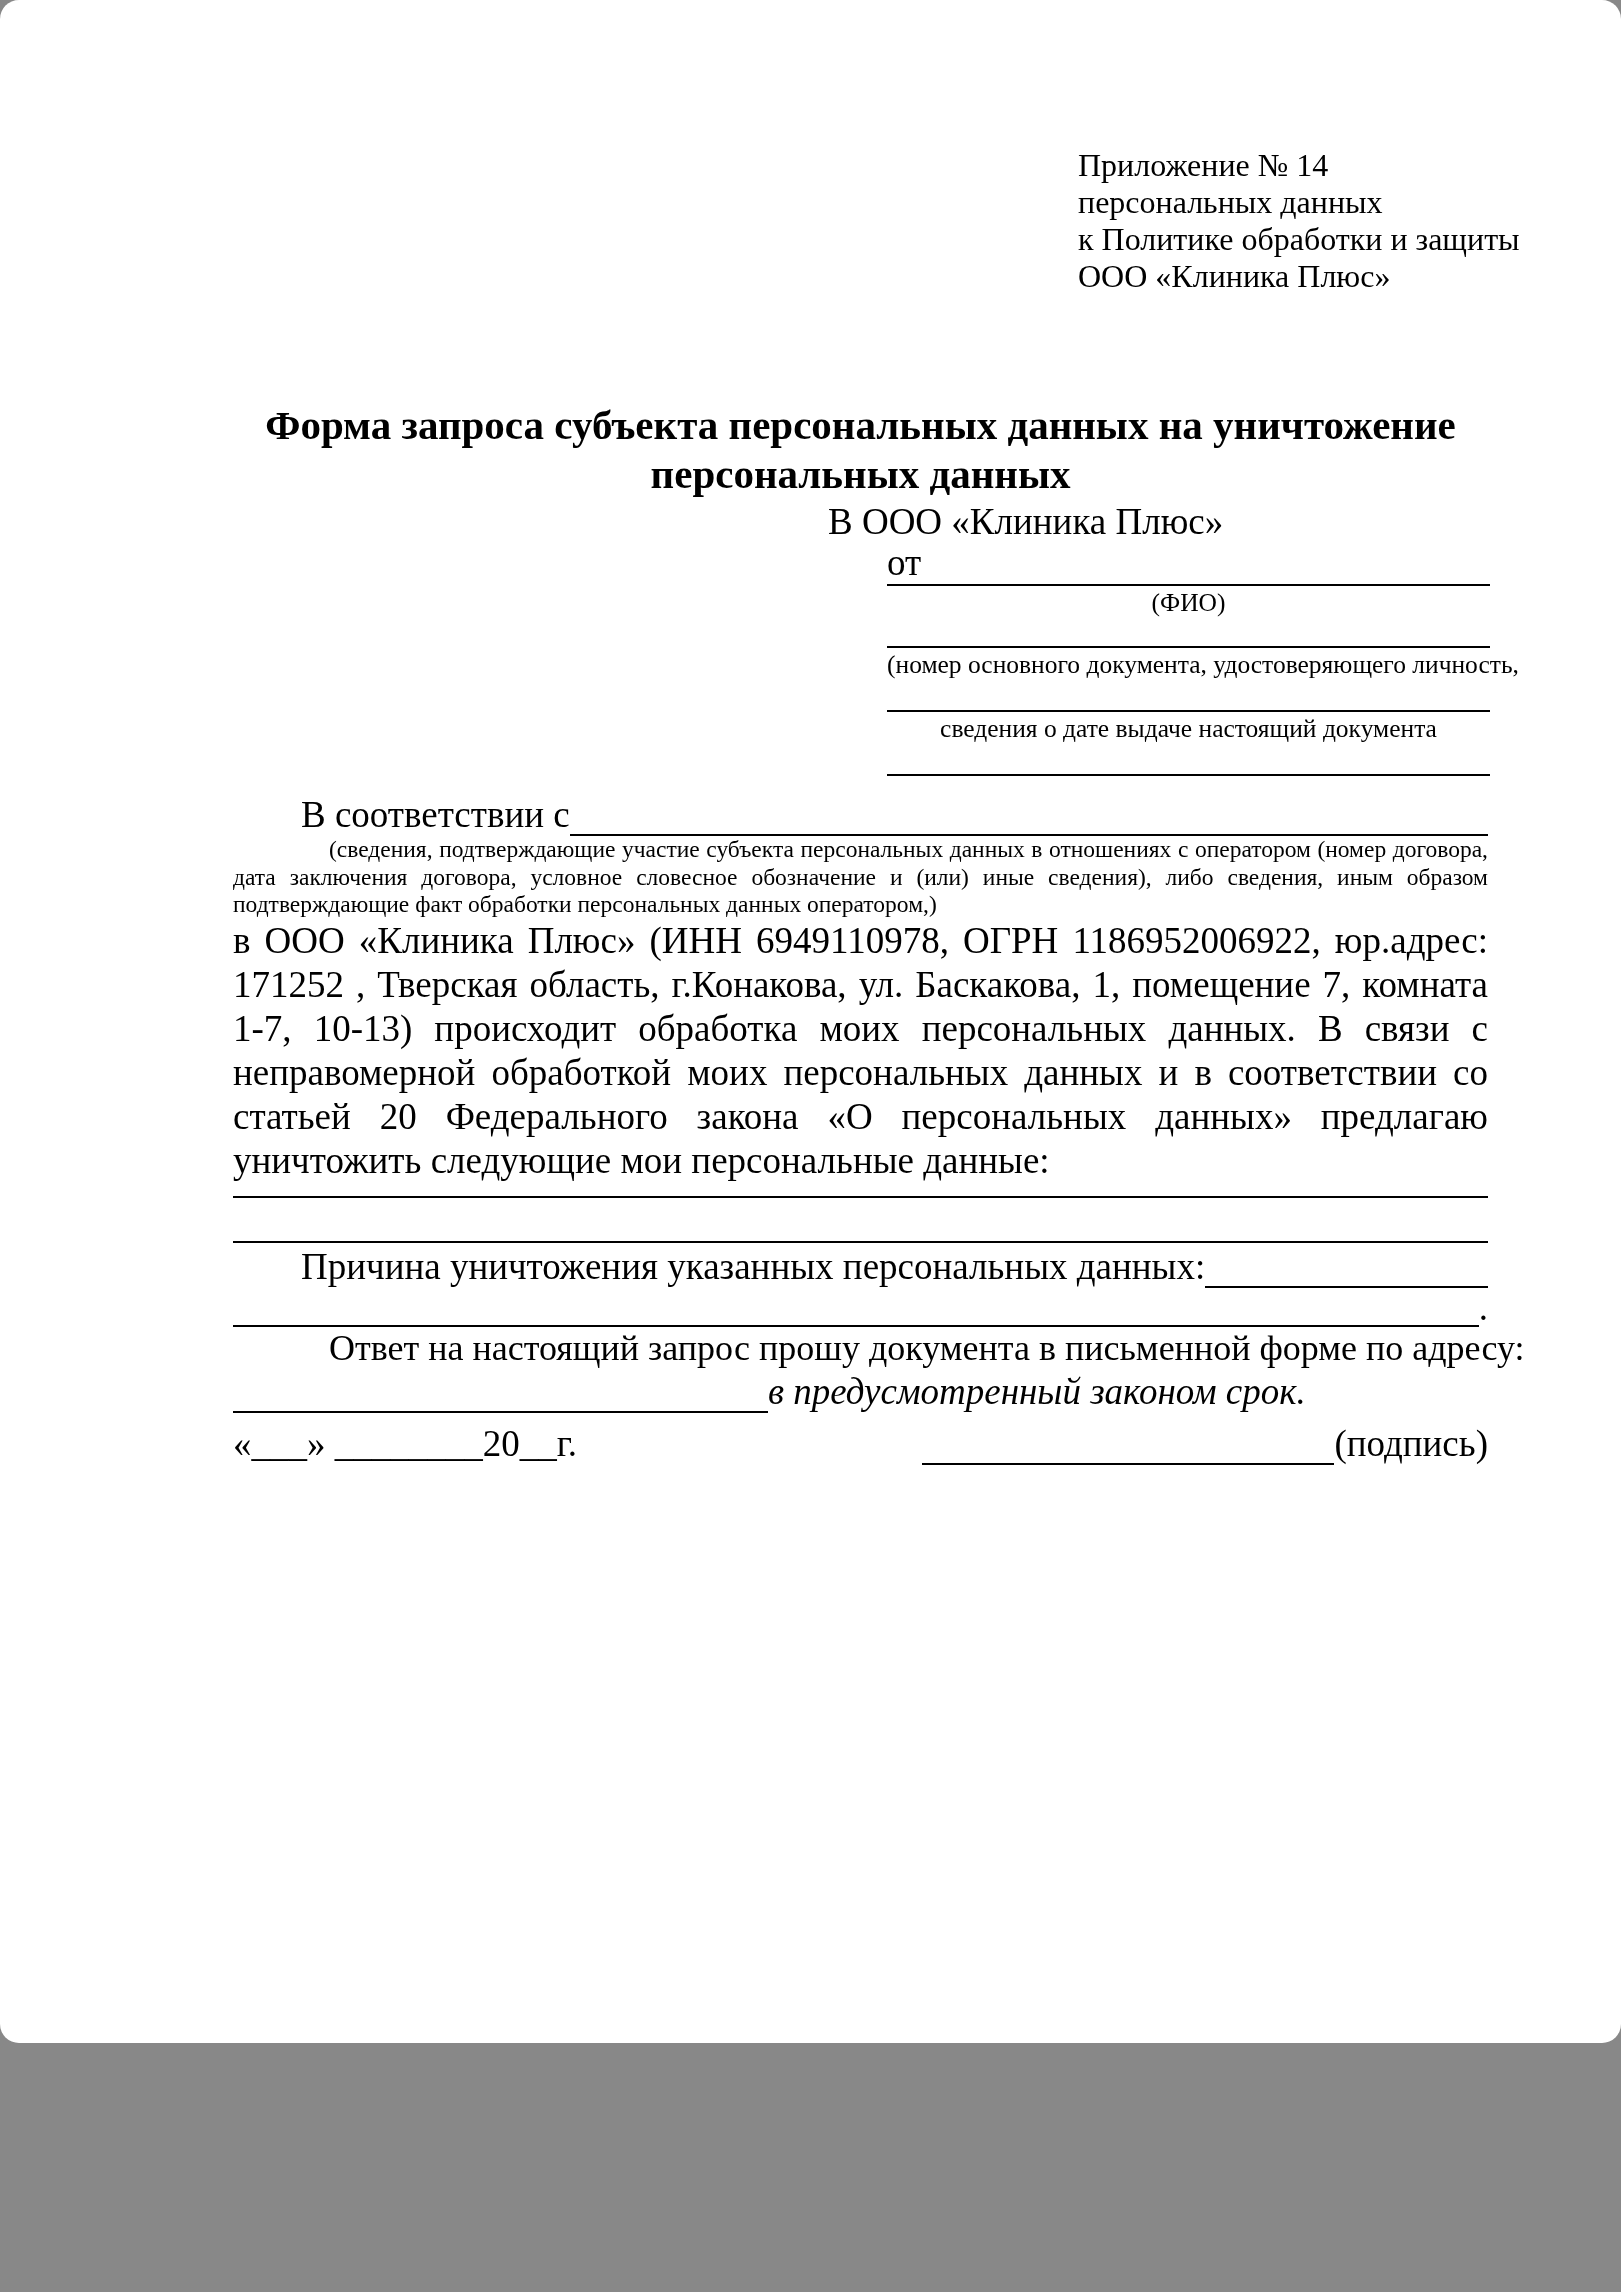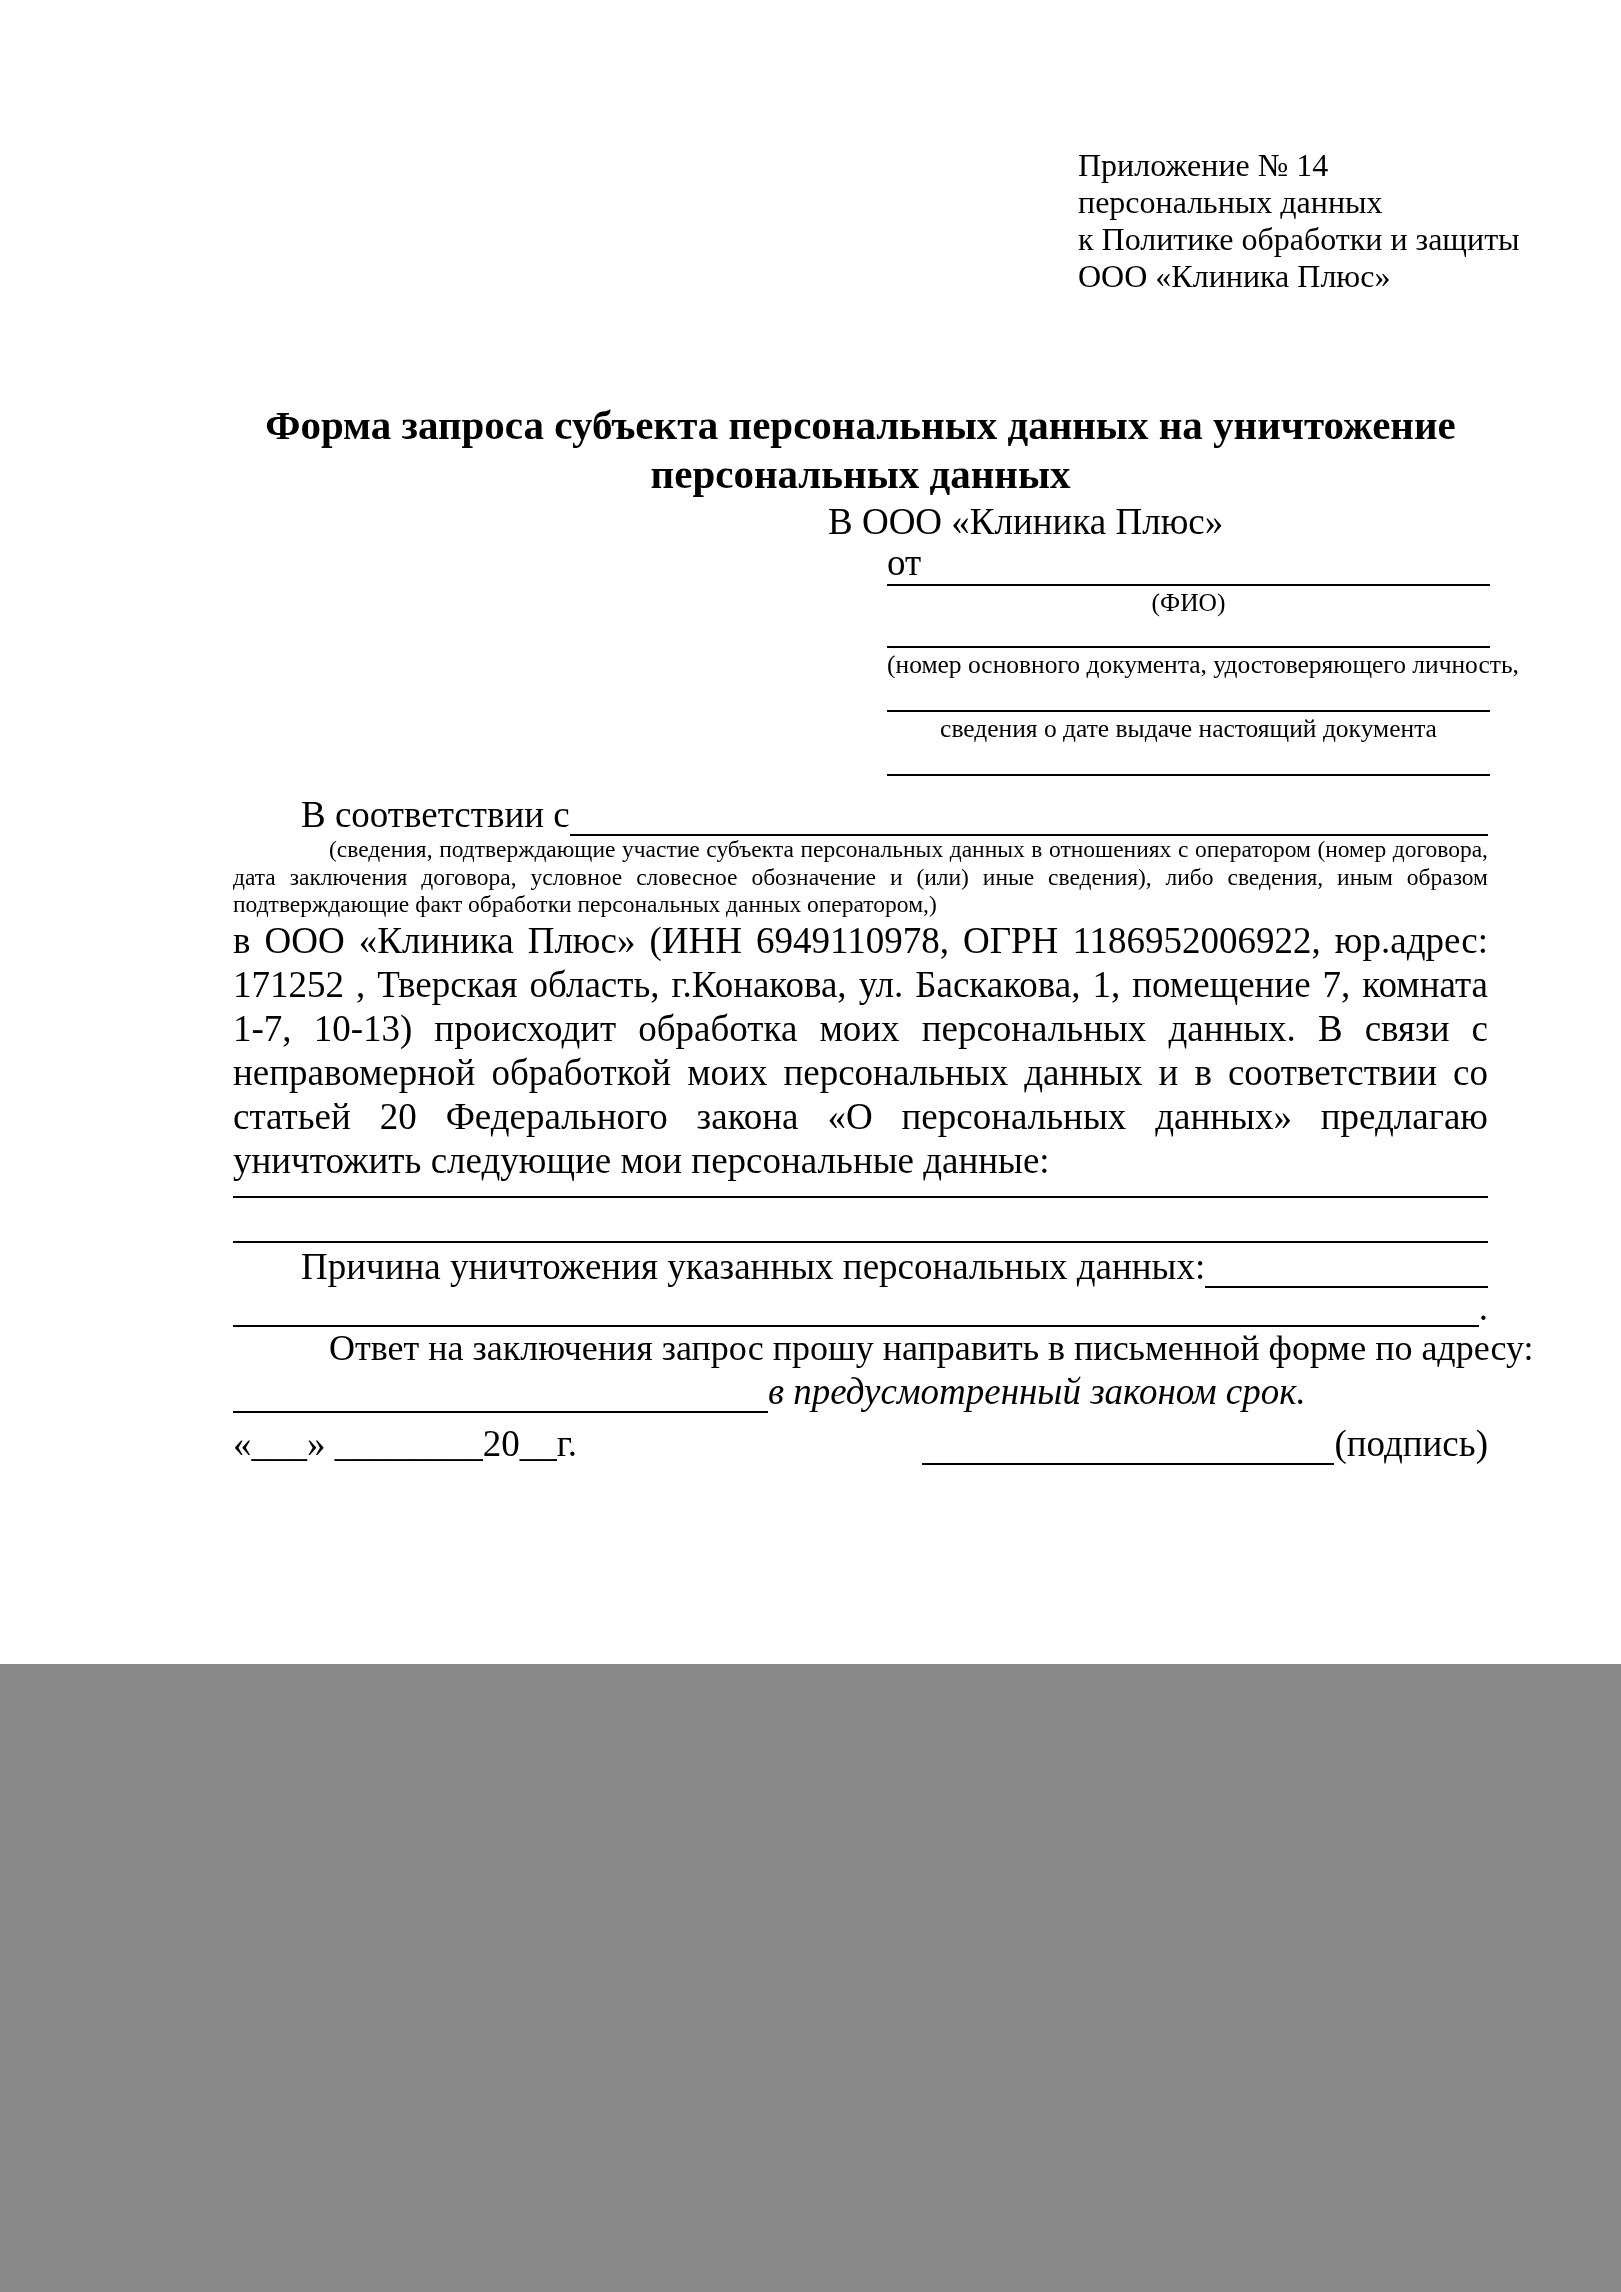--- a/index.html
+++ b/index.html
@@ -1,26 +1,27 @@
 <!DOCTYPE html>
 <html lang="ru"><head>
 <meta charset="utf-8">
 <style>
   * { margin: 0; padding: 0; box-sizing: border-box; }
   html, body { background: #888; }
   .page {
     position: relative;
     width: 1621px;
-    height: 1664px;
+    height: 2043px;
     margin: 0 auto;
     background: #ffffff;
     color: #000000;
     font-family: "Liberation Serif", "DejaVu Serif", serif;
     padding: 147px 133px 0 233px;
     overflow: hidden;
+    border-radius: 19px;
   }
   
   .appendix { margin-left: 845px; font-size: 32px; line-height: 37px; }
   .appendix div { white-space: nowrap; }
 
   
   .doc-title {
     margin-top: 106px;
     text-align: center;
     font-weight: bold;
@@ -145,21 +146,21 @@
   <div class="lwf reason-row">
     <span class="label indent-98">Причина уничтожения указанных персональных данных:</span>
     <span class="fill"></span>
   </div>
 
   <div class="lwf period-line">
     <span class="fill"></span>
     <span class="tail">.</span>
   </div>
 
-  <div class="response-para">Ответ на заключения запрос прошу направить в письменной форме по адресу:</div>
+  <div class="response-para">Ответ на настоящий запрос прошу документа в письменной форме по адресу:</div>
 
   <div class="lwf response-line2">
     <span class="fill-fixed"></span>
     <span class="label">в предусмотренный законом срок.</span>
   </div>
 
   <div class="sig-row">
     <span class="date-part">«___» ________20__г.</span>
     <span class="sig-group">
       <span class="sig-fill"></span>

